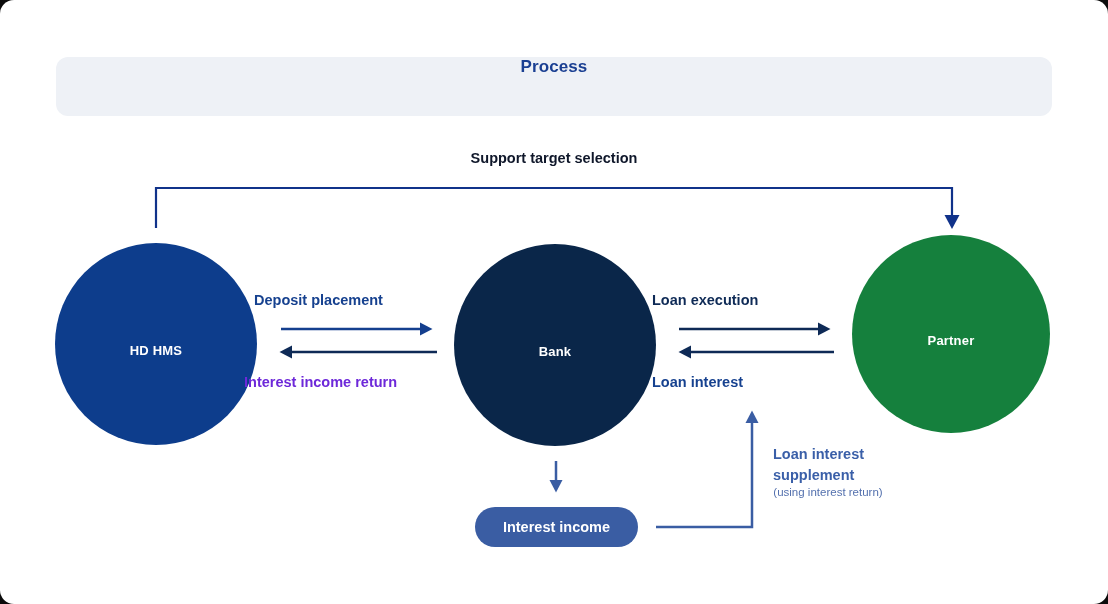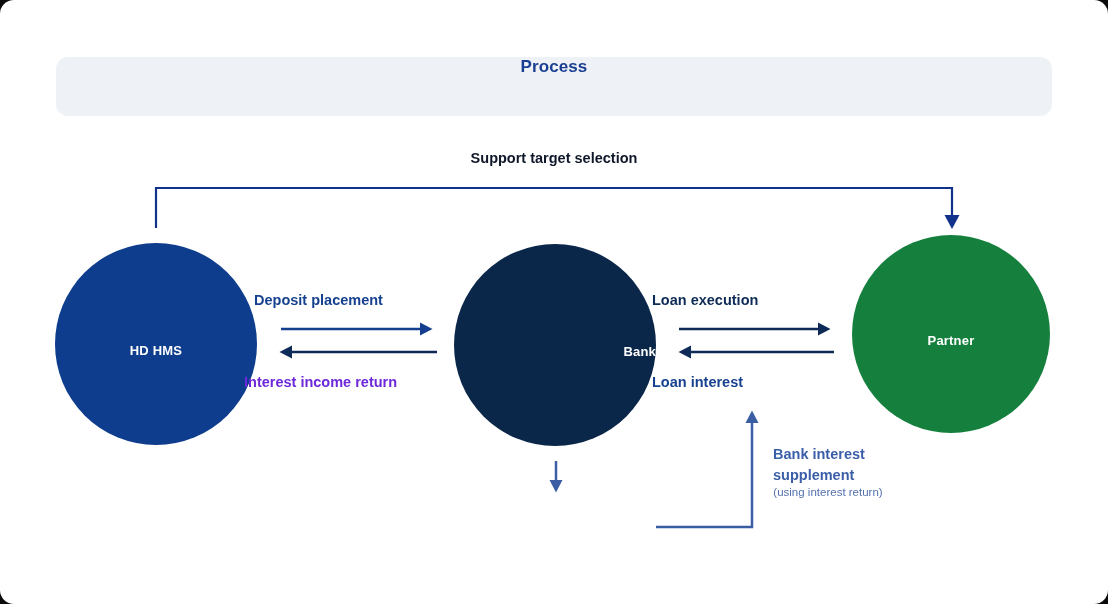--- a/index.html
+++ b/index.html
@@ -51,21 +51,21 @@
     display: flex; align-items: center; justify-content: center;
   }
   .node-label {
     color: #ffffff;
     font-size: 13px;
     font-weight: bold;
     letter-spacing: 0.2px;
     margin-top: 12px;
   }
   .node-hd-hms  { left: 55px;  top: 243px; width: 202px; height: 202px; background: #0d3d8c; }
-  .node-bank    { left: 454px; top: 244px; width: 202px; height: 202px; background: #0a2649; justify-content: flex-end; }
+  .node-bank    { left: 454px; top: 244px; width: 202px; height: 202px; background: #0a2649; }
   .node-partner { left: 852px; top: 235px; width: 198px; height: 198px; background: #15803d; }
 
   .edge-label {
     position: absolute;
     text-align: left;
     font-weight: bold;
     font-size: 14.5px;
   }
   .lbl-deposit   { left: 254px; top: 292px; width: 200px; color: #16418f; }
   .lbl-return    { left: 244px; top: 374px; width: 220px; color: #6d28d9; }
@@ -159,18 +159,21 @@
 
   <div class="edge-label lbl-deposit">Deposit placement</div>
 
   <div class="edge-label lbl-return">Interest income return</div>
 
 
   <div class="edge-label lbl-exec">Loan execution</div>
 
   <div class="edge-label lbl-loan-int">Loan interest</div>
 
-  <div class="edge-label lbl-supp">Bank interest supplement</div>
+  <div class="edge-label lbl-supp">Loan interest supplement</div>
 
   <div class="edge-note note-supp">(using interest return)</div>
 
+  <div class="pill">
+    <div class="pill-label">Interest income</div>
+  </div>
 
 </div>
 
 </body></html>

